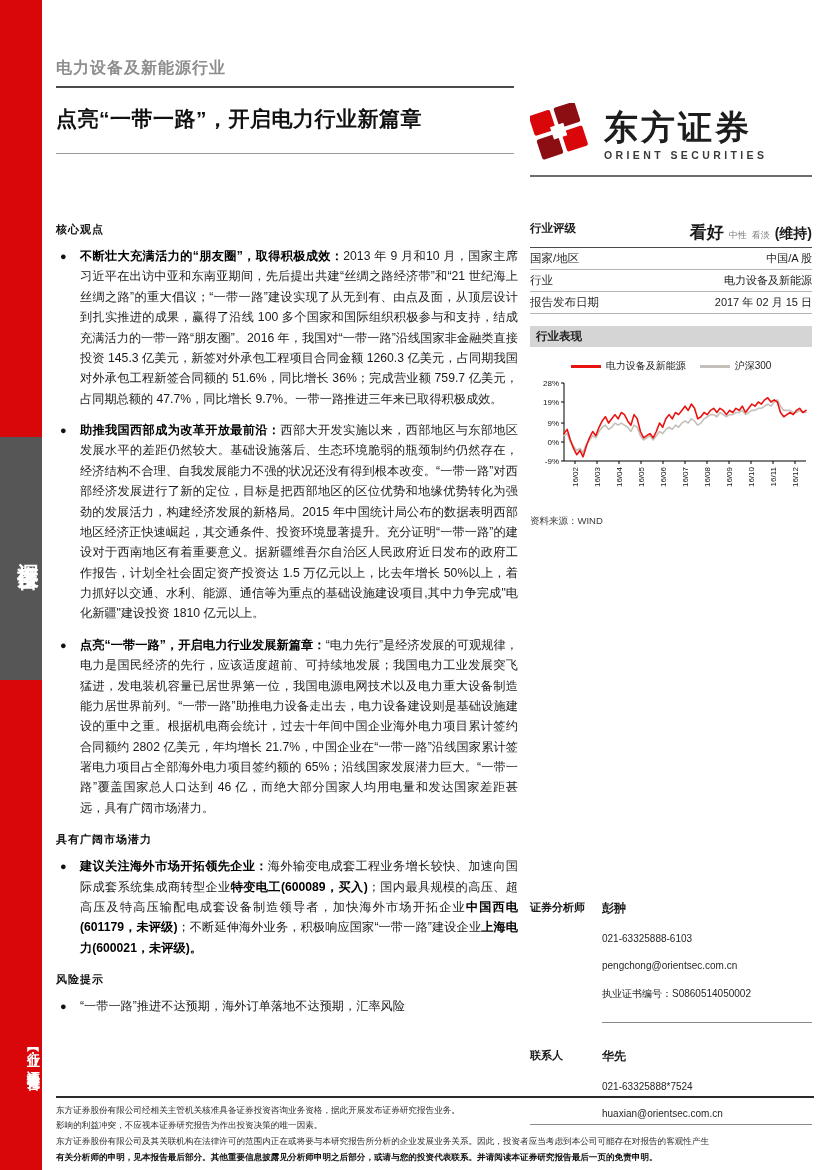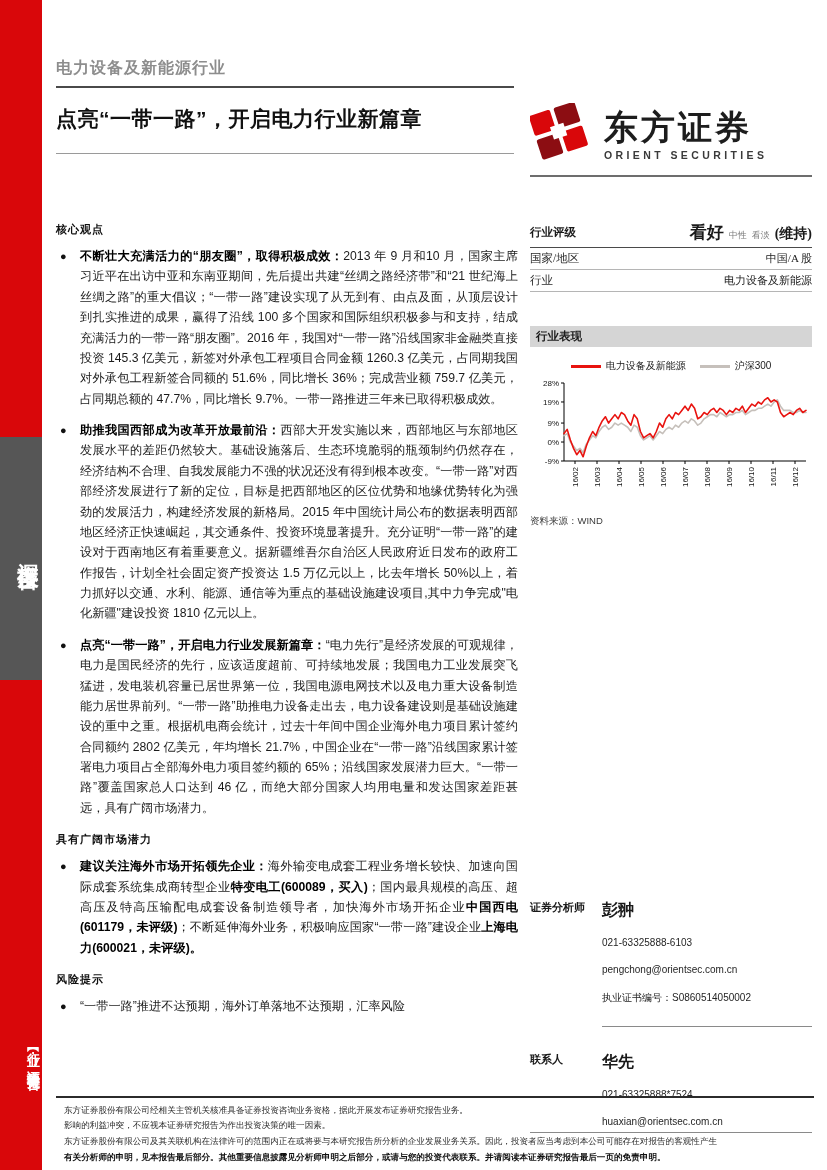--- a/index.html
+++ b/index.html
@@ -40,21 +40,21 @@
   
   .logo-wrap{position:absolute;left:488px;top:103px;width:282px;}
   .logo-row{display:flex;align-items:flex-end;gap:12px;}
   .logo-mark{width:62px;height:58px;position:relative;flex:none;}
   .logo-text-cn{font-size:34px;font-weight:bold;color:#1d1d1d;letter-spacing:3px;line-height:1;}
   .logo-text-en{font-size:10.5px;color:#3a3a3a;letter-spacing:3.4px;margin-top:5px;font-weight:bold;}
   .logo-rule{border-top:2px solid #6d6d6d;margin-top:14px;}
 
   
   .rtab{position:absolute;left:488px;top:218px;width:282px;font-size:11px;}
-  .rtab .row{display:flex;align-items:center;justify-content:space-between;padding:3px 0;font-family:Liberation Serif, serif;}
+  .rtab .row{display:flex;align-items:flex-start;justify-content:space-between;padding:3px 0;}
   .rtab .lbl{color:#1a1a1a;font-weight:bold;font-size:11.5px;}
   .rtab .lbl.norm{font-weight:normal;color:#2a2a2a;}
   .rtab .val{text-align:right;color:#1a1a1a;}
   .rate-line{border-bottom:1px solid #4a4a4a;padding-bottom:4px;}
   .rate-vals{display:flex;align-items:baseline;gap:5px;}
   .rate-main{font-size:17px;font-weight:bold;}
   .rate-dim{font-size:9px;color:#7c7c7c;}
   .rate-keep{font-size:14px;font-weight:bold;}
   .rtab .under{border-bottom:1px solid #b5b5b5;}
 
@@ -67,38 +67,38 @@
   .chart-box{position:relative;width:282px;height:132px;margin-top:2px;}
   .chart-svg{display:block;}
   .src{font-size:9.5px;color:#3a3a3a;margin-top:8px;}
 
   
   .people{position:absolute;left:488px;top:900px;width:282px;font-size:10px;}
   .p-grp{margin-bottom:4px;}
   .p-row{display:flex;}
   .p-key{width:72px;font-weight:bold;font-size:11px;flex:none;}
   .p-body{flex:1;}
-  .p-name{font-weight:bold;font-size:16px;margin-bottom:3px;}
+  .p-name{font-weight:bold;font-size:12px;margin-bottom:3px;}
   .p-ln{margin-bottom:3px;color:#252525;margin-top:16px;}
   .p-cert{border-bottom:1px solid #8a8a8a;padding-bottom:21px;}
   .p-sep{border-bottom:1px solid #8a8a8a;margin:2px 0 16px 0;}
 
   
   .art{position:absolute;left:14px;top:222px;width:462px;}
   .h2{font-size:11px;font-weight:bold;color:#111;margin:0 0 9px 0;letter-spacing:1px;}
   .h2.sp{margin-top:14px;}
   .bullet{display:flex;margin-bottom:11px;}
   .dot{width:20px;flex:none;font-size:11px;line-height:20px;color:#111;text-align:left;padding-left:4px;}
   .btxt{flex:1;font-size:12.2px;line-height:1.67;text-align:justify;color:#1a1a1a;}
   .btxt b{font-weight:bold;color:#000;}
 
   
   .foot{position:absolute;left:14px;top:1096px;width:758px;}
   .foot-rule{border-top:2px solid #2b2b2b;margin-bottom:6px;}
-  .foot p{margin:0 0 3px 8px;font-size:8.6px;line-height:1.45;color:#2d2d2d;}
+  .foot p{margin:0 0 3px 0;font-size:8.6px;line-height:1.45;color:#2d2d2d;}
   .foot p.bold{font-weight:bold;color:#111;margin-top:4px;}
 </style>
 </head>
 <body>
 
 <div class="rail">
   <div class="rail-seg rail-red-top"></div>
   <div class="rail-seg rail-gray"></div>
   <div class="rail-seg rail-red-bot"></div>
   <div class="rail-text deep">深度报告</div>
@@ -145,20 +145,24 @@
         <span class="rate-keep">(维持)</span>
       </span>
     </div>
     <div class="row under">
       <span class="lbl norm">国家/地区</span>
       <span class="val">中国/A 股</span>
     </div>
     <div class="row under">
       <span class="lbl norm">行业</span>
       <span class="val">电力设备及新能源</span>
+    </div>
+    <div class="row under">
+      <span class="lbl norm">报告发布日期</span>
+      <span class="val">2017 年 02 月 15 日</span>
     </div>
   </div>
 
   <div class="perf">
     <div class="perf-hd">行业表现</div>
     <div class="legend">
       <span class="it">
         <i class="lg-line" id="lg0" style="background: rgb(232, 19, 15);"></i>
         <span>电力设备及新能源</span>
       </span>

